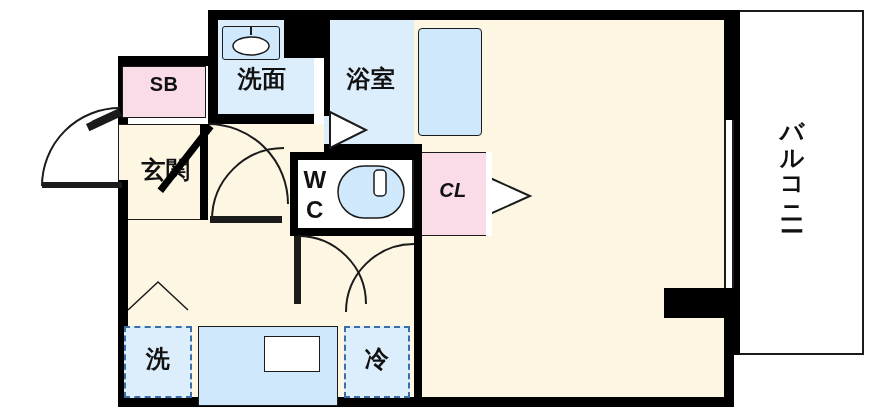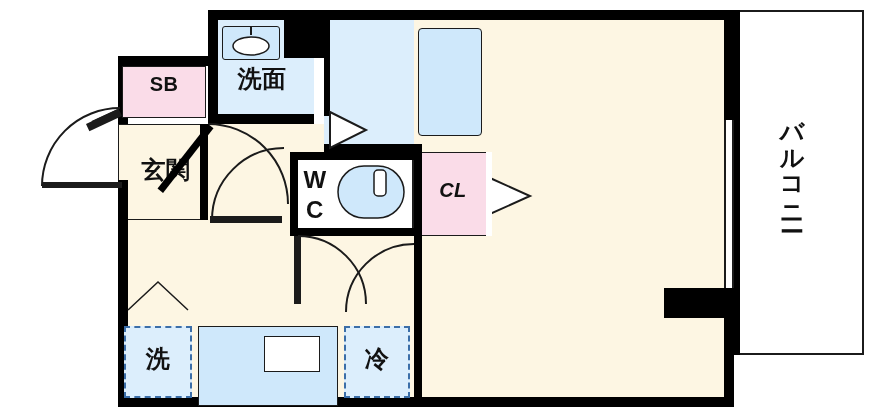--- a/index.html
+++ b/index.html
@@ -122,20 +122,21 @@
   <div class="label lbl-mid" style="left:212px; top:59px; width:100px; line-height:1.0;margin-top:8px;">洗面</div>
 
   <div class="rect fill-blue" style="left:324px; top:20px; width:90px; height:130px;"></div>
   <div class="rect fill-black" style="left:324px; top:10px; width:90px; height:10px;"></div>
   <div class="rect fill-black" style="left:324px; top:20px; width:6px; height:96px;"></div>
   <div class="rect fill-black" style="left:324px; top:144px; width:90px; height:8px;"></div>
 
   <div class="rect fill-lblue stroke-thin" style="left:418px; top:28px; width:64px; height:108px; border-radius:4px;"></div>
   <div class="rect fill-lblue stroke-thin" style="left:414px; top:20px; width:72px; height:124px; border:none; background:none;"></div>
 
+  <div class="label lbl-mid" style="left:330px; top:66px; width:82px;">浴室</div>
 
   <svg class="overlay">
     <path d="M 330 112 L 366 130 L 330 148 Z" fill="#ffffff" stroke="#1b1b1b" stroke-width="2"></path>
   </svg>
 
   <div class="rect fill-white stroke-med" style="left:290px; top:152px; width:124px; height:84px;"></div>
   <div class="rect fill-black" style="left:290px; top:152px; width:8px; height:84px;"></div>
   <div class="rect fill-black" style="left:290px; top:152px; width:124px; height:8px;"></div>
   <div class="rect fill-black" style="left:290px; top:228px; width:124px; height:8px;"></div>
 

